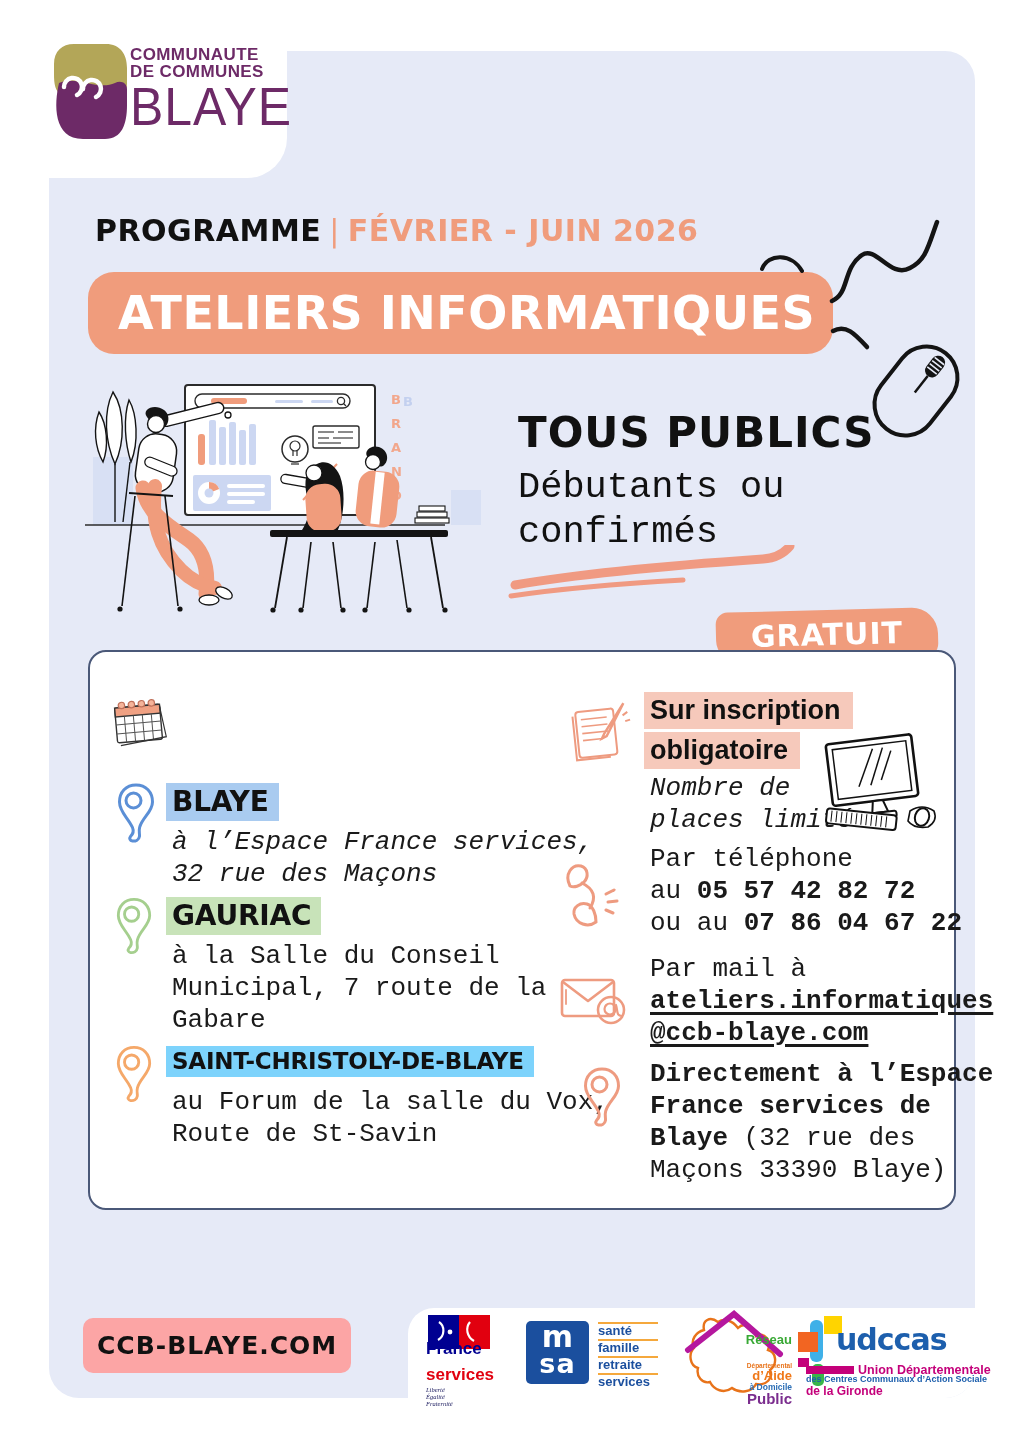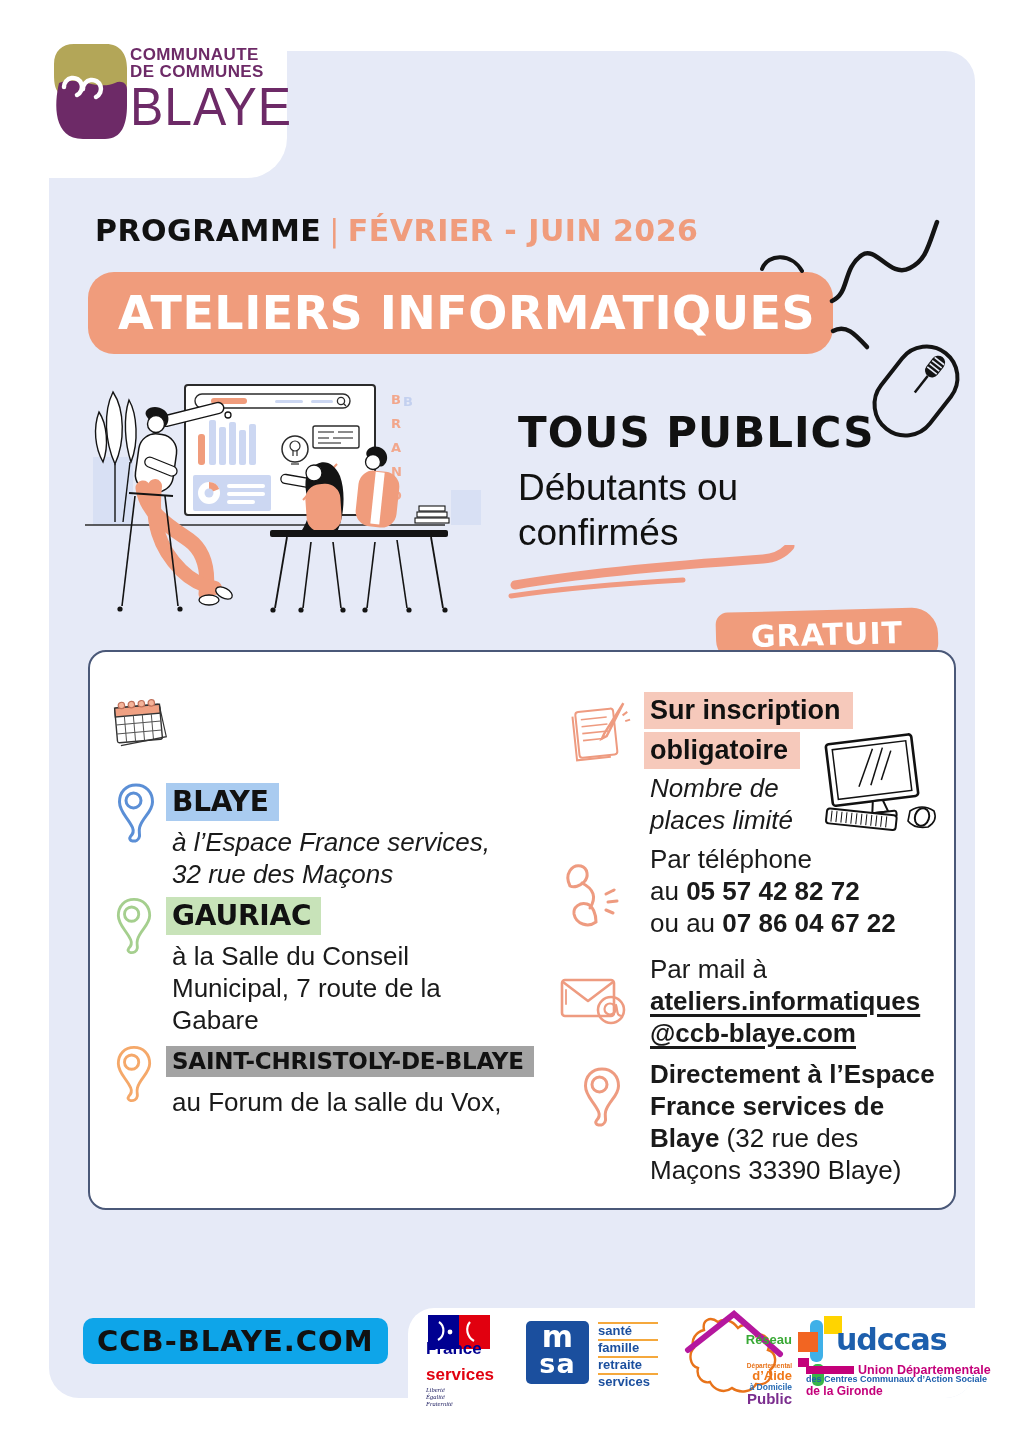--- a/index.html
+++ b/index.html
@@ -1,47 +1,47 @@
 <!DOCTYPE html>
 <html><head>
 <meta charset="utf-8">
 <style>
   html,body{margin:0;padding:0;background:#fff;}
   #poster{position:relative;width:1024px;height:1448px;background:#fff;overflow:hidden;}
   .abs{position:absolute;}
-  .body-f{font-family:Liberation Sans, sans-serif;color:#1a1a1a;}
+  .body-f{font-family:Liberation Mono, monospace;color:#1a1a1a;}
   .disp{font-family:"DejaVu Sans",sans-serif;font-weight:700;color:#111;}
   .panel{left:49px;top:51px;width:926px;height:1347px;background:#E6EAF7;border-radius:30px;}
   .logo-notch{left:49px;top:51px;width:238px;height:127px;background:#fff;border-bottom-right-radius:40px;}
   .logo-wrap{left:52px;top:42px;width:240px;height:120px;}
   .logo-text{position:absolute;left:78px;top:4px;color:#6D2A67;}
   .logo-org{font-family:"Liberation Sans",sans-serif;font-weight:700;font-size:17px;line-height:17px;letter-spacing:.4px;color:#6D2A67;}
   .logo-name{font-family:"Liberation Sans",sans-serif;font-weight:400;font-size:52px;line-height:50px;letter-spacing:1px;color:#6D2A67;transform:scale(.96,1.04);transform-origin:left top;}
   .kicker{left:95px;top:213px;font-size:30px;letter-spacing:.5px;white-space:nowrap;}
   .kicker .sep{color:#F09C7C;padding:0 8px;font-weight:400;}
   .kicker .period{color:#F09C7C;}
   .banner{left:88px;top:272px;width:745px;height:82px;background:#F09C7C;border-radius:26px;}
   .banner-title{position:absolute;left:30px;top:0;line-height:82px;font-size:46px;color:#fff;letter-spacing:.5px;white-space:nowrap;}
   .tous{left:518px;top:408px;font-size:42px;letter-spacing:1px;}
   .debutants{left:518px;top:465px;font-size:37px;line-height:45px;color:#111;}
   .gratuit{left:716px;top:610px;width:222px;height:50px;background:#F09C7C;border-radius:12px 26px 14px 22px;transform:rotate(-1.5deg);text-align:center;line-height:50px;font-size:30px;color:#fff;letter-spacing:1px;}
   .card{left:88px;top:650px;width:864px;height:556px;background:#fff;border:2px solid #4A5878;border-radius:18px;}
   .sched{left:176px;top:691px;font-size:27px;line-height:32px;white-space:nowrap;}
   .locname{font-size:28px;letter-spacing:-.2px;padding:2px 10px 3px 6px;display:inline-block;}
   .hl-blue{background:#A9CBF0;}
   .hl-green{background:#C8E3B9;}
-  .hl-orange{background:#a3a3a3;}
+  .hl-orange{background:#7dd3fc;}
   .addr{font-size:26px;line-height:32px;white-space:nowrap;}
   .it{font-style:italic;}
   .insc-line{font-family:"Liberation Sans",sans-serif;font-weight:700;font-size:27px;color:#111;background:#F6C9BB;display:inline-block;padding:3px 12px 3px 6px;margin-bottom:3px;}
   .rcol{font-size:26px;line-height:32px;white-space:nowrap;}
   .b{font-weight:700;}
   .u{text-decoration:underline;text-decoration-thickness:2.5px;text-underline-offset:4px;}
   .footer-info{left:90px;top:1283px;font-size:26px;letter-spacing:.5px;}
-  .footer-site{left:83px;top:1318px;background:#0ea5e9;border-radius:10px;padding:6px 14px;font-size:29px;letter-spacing:1px;}
+  .footer-site{left:83px;top:1318px;background:#fca5a5;border-radius:10px;padding:13px 14px;font-size:25px;letter-spacing:1px;}
   .logobar{left:408px;top:1308px;width:567px;height:90px;background:#fff;border-radius:26px 0 30px 0;}
   .fs-name1{position:absolute;left:18px;top:32px;font-family:"Liberation Sans",sans-serif;font-weight:700;font-size:17px;color:#000091;line-height:18px;}
   .fs-name2{position:absolute;left:18px;top:58px;font-family:"Liberation Sans",sans-serif;font-weight:700;font-size:17px;color:#E1000F;line-height:18px;}
   .fs-motto{position:absolute;left:18px;top:78px;font-family:"Liberation Serif",serif;font-style:italic;font-size:6.5px;line-height:7px;color:#1a1a5e;}
   .msa-sq{position:absolute;left:118px;top:13px;width:63px;height:63px;background:#1B4F9E;border-radius:5px;color:#fff;text-align:center;font-family:"DejaVu Sans",sans-serif;font-weight:700;}
   .msa-sq .m{display:block;font-size:30px;line-height:28px;margin-top:2px;}
   .msa-sq .sa{display:block;font-size:27px;line-height:26px;letter-spacing:1px;}
   .msa-items{position:absolute;left:190px;top:14px;width:60px;}
   .msa-item{font-family:"Liberation Sans",sans-serif;font-weight:700;font-size:13px;color:#1B4F9E;border-top:2px solid #F5A83C;padding:0 0 1px 0;line-height:14px;}
   .reseau{position:absolute;left:270px;top:0px;width:114px;height:90px;}
@@ -278,20 +278,21 @@
   </div>
 
   <svg class="abs" style="left:115px;top:1044px" width="38" height="60" viewBox="0 0 40 62">
       <use href="#pin" stroke="#F5A869"></use>
     </svg>
   <div class="abs" style="left:166px;top:1046px">
     <span class="disp locname hl-orange" style="font-size:23px">SAINT-CHRISTOLY-DE-BLAYE</span>
   </div>
   <div class="abs body-f addr" style="left:172px;top:1086px">
     <div>au Forum de la salle du Vox,</div>
+    <div>Route de St-Savin</div>
   </div>
 
   <svg class="abs" style="left:568px;top:698px" width="66" height="64" viewBox="0 0 66 64">
     <g transform="rotate(-6 30 32)" fill="none" stroke="#EE9B80" stroke-width="2">
       <rect x="9" y="12" width="38" height="46" rx="3" fill="#fff"></rect>
       <path d="M6 16 L6 60 L40 60"></path>
       <g stroke-width="1.6">
         <line x1="14" y1="20" x2="40" y2="20"></line>
           <line x1="14" y1="27" x2="40" y2="27"></line>
         <line x1="14" y1="34" x2="40" y2="34"></line>

